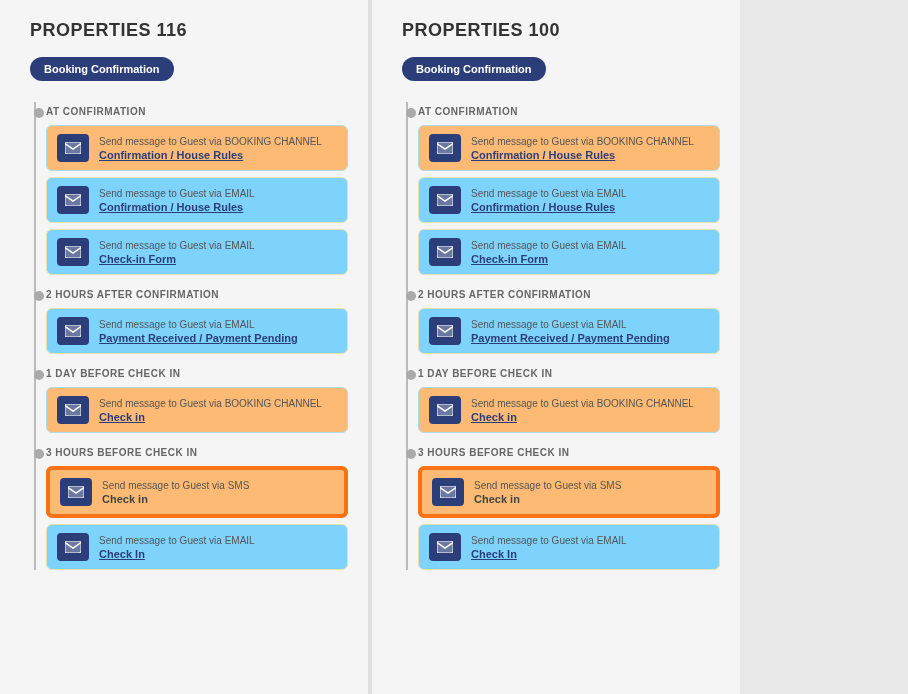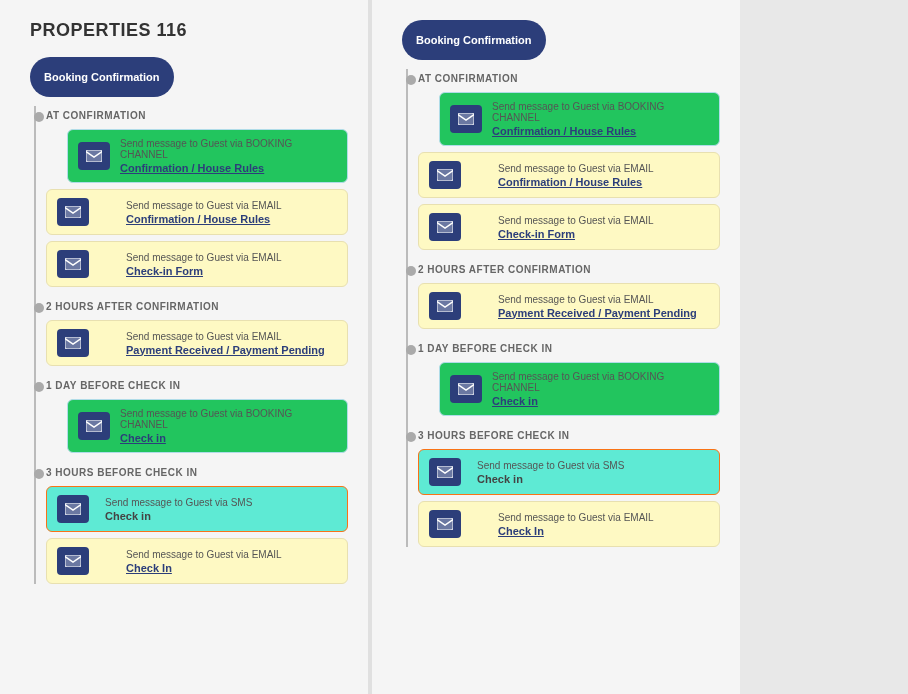--- a/index.html
+++ b/index.html
@@ -41,24 +41,25 @@
       left: 4px;
       top: 0;
       bottom: 0;
       width: 2px;
       background: #bbb;
     }
     .badge {
       display: inline-block;
       background: #2c3e7a;
       color: white;
-      padding: 14px 14px;
+      padding: 6px 14px;
       border-radius: 20px;
       font-size: 11px;
       font-weight: bold;
+      margin-bottom: 12px;
       position: relative;
       z-index: 1;
     }
     .timeline-section {
       position: relative;
       margin-bottom: 10px;
     }
     .timeline-dot {
       width: 10px;
       height: 10px;
@@ -80,33 +81,30 @@
     }
     .message-card {
       display: flex;
       align-items: center;
       padding: 8px 10px;
       border-radius: 6px;
       margin-bottom: 6px;
       cursor: pointer;
     }
     .card-blue {
-      background: #22c55e;
+      background: #fdba74;
       border: 1px solid #b0dce8;
-      margin-left: 21px;
     }
     .card-yellow {
-      background: #fef9c3;
+      background: #7dd3fc;
       border: 1px solid #e8e0b0;
-      gap: 27px;
     }
     .card-pink {
-      background: #5eead4;
-      border: 1px solid #f97316;
-      gap: 6px;
+      background: #fdba74;
+      border: 4px solid #f97316;
     }
     .card-icon {
       width: 32px;
       height: 28px;
       background: #2c3e7a;
       border-radius: 4px;
       display: flex;
       align-items: center;
       justify-content: center;
       margin-right: 10px;
@@ -242,21 +240,21 @@
   <rect x="0" y="0" width="16" height="12" rx="2" fill="none" stroke="white" stroke-width="1"></rect>
 </svg>
             </div>
             <div class="card-text">
               <div class="card-title">Send message to Guest via EMAIL</div>
               <div class="card-subtitle">Check In</div>
             </div>
           </div>
         </div>
       </div></div>
-    <div class="column"><div class="badge">Booking Confirmation</div><div class="timeline">
+    <div class="column"><div class="column-title">PROPERTIES 100</div><div class="badge">Booking Confirmation</div><div class="timeline">
         <div class="timeline-section">
           <div class="timeline-dot"></div>
           <div class="section-label">AT CONFIRMATION</div>
           <div class="message-card card-blue">
             <div class="card-icon">
               <svg width="16" height="12" viewBox="0 0 16 12" xmlns="http://www.w3.org/2000/svg">
   <rect x="0" y="0" width="16" height="12" rx="2" fill="white" fill-opacity="0.3"></rect>
   <path d="M0 1.5L8 7L16 1.5" stroke="white" stroke-width="1.5" fill="none"></path>
   <rect x="0" y="0" width="16" height="12" rx="2" fill="none" stroke="white" stroke-width="1"></rect>
 </svg>

